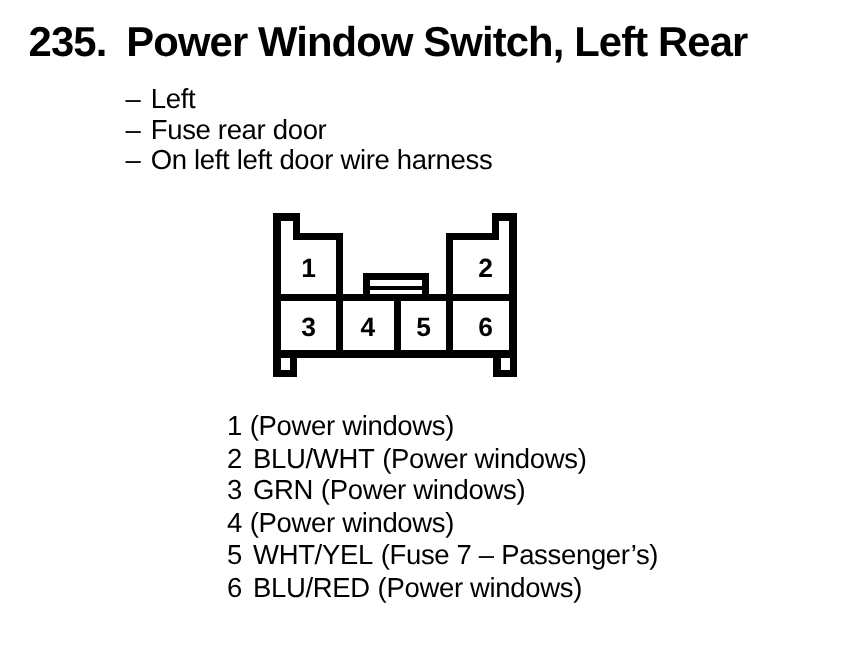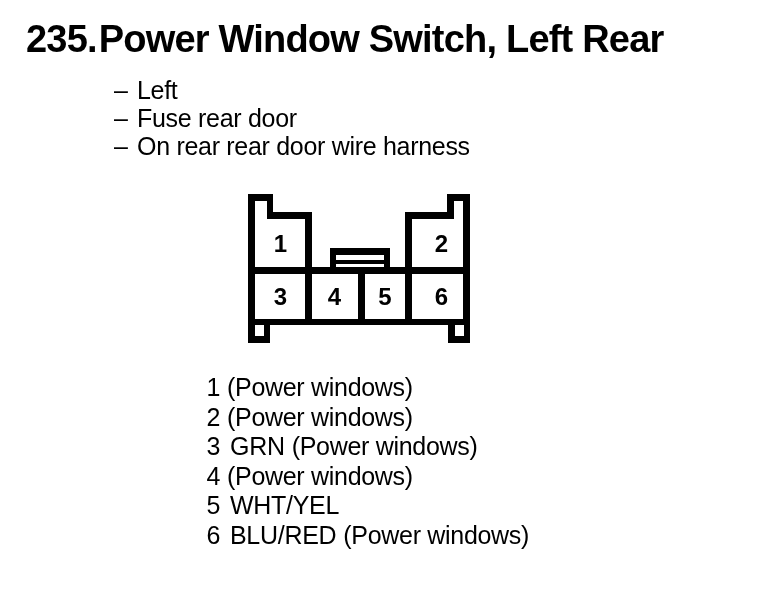--- a/index.html
+++ b/index.html
@@ -12,21 +12,21 @@
     font-family: "Liberation Sans", sans-serif;
     overflow: hidden;
   }
 
   
   .title {
     position: absolute;
     left: 26px;
     top: 17px;
     display: flex;
-    gap: 2px;
+    gap: 18px;
     font-size: 38px;
     font-weight: bold;
     letter-spacing: -0.8px;
     white-space: nowrap;
     line-height: 44px;
   }
 
   
   .notes {
     position: absolute;
@@ -88,21 +88,21 @@
     <li class="note">
       <span class="note-dash">–</span>
       <span class="note-text">Left</span>
     </li>
     <li class="note">
       <span class="note-dash">–</span>
       <span class="note-text">Fuse rear door</span>
     </li>
     <li class="note">
       <span class="note-dash">–</span>
-      <span class="note-text">On rear rear door wire harness</span>
+      <span class="note-text">On left left door wire harness</span>
     </li>
   </ul>
 
   <svg class="connector-svg" viewBox="245 190 230 155" xmlns="http://www.w3.org/2000/svg" aria-hidden="true">
 
     <path fill="#000000" d="M248,194 H273 V212 H311.5 V267 H330 V248 H390 V267 H405 V212 H447 V194 H470 V342.5 H448 V325 H270 V342.5 H248 Z"></path>
 
     <rect fill="#ffffff" x="255" y="200.5" width="11.5" height="19"></rect>
     <rect fill="#ffffff" x="453.5" y="200.5" width="9.5" height="19"></rect>
     <rect fill="#ffffff" x="255" y="218.5" width="50" height="48.5"></rect>
@@ -124,34 +124,36 @@
     <text x="441.5" y="305">6</text>
   </svg>
 
   <div class="pinlist">
     <div class="pin-row">
       <span class="pin-num">1</span>
       <span class="pin-fn">(Power windows)</span>
     </div>
     <div class="pin-row">
       <span class="pin-num">2</span>
+      <span class="pin-wire">BLU/WHT</span>
       <span class="pin-fn">(Power windows)</span>
     </div>
     <div class="pin-row">
       <span class="pin-num">3</span>
       <span class="pin-wire">GRN</span>
       <span class="pin-fn">(Power windows)</span>
     </div>
     <div class="pin-row">
       <span class="pin-num">4</span>
       <span class="pin-fn">(Power windows)</span>
     </div>
     <div class="pin-row">
       <span class="pin-num">5</span>
       <span class="pin-wire">WHT/YEL</span>
+      <span class="pin-fn">(Fuse 7 – Passenger’s)</span>
     </div>
     <div class="pin-row">
       <span class="pin-num">6</span>
       <span class="pin-wire">BLU/RED</span>
       <span class="pin-fn">(Power windows)</span>
     </div>
   </div>
 
 </div>
 

